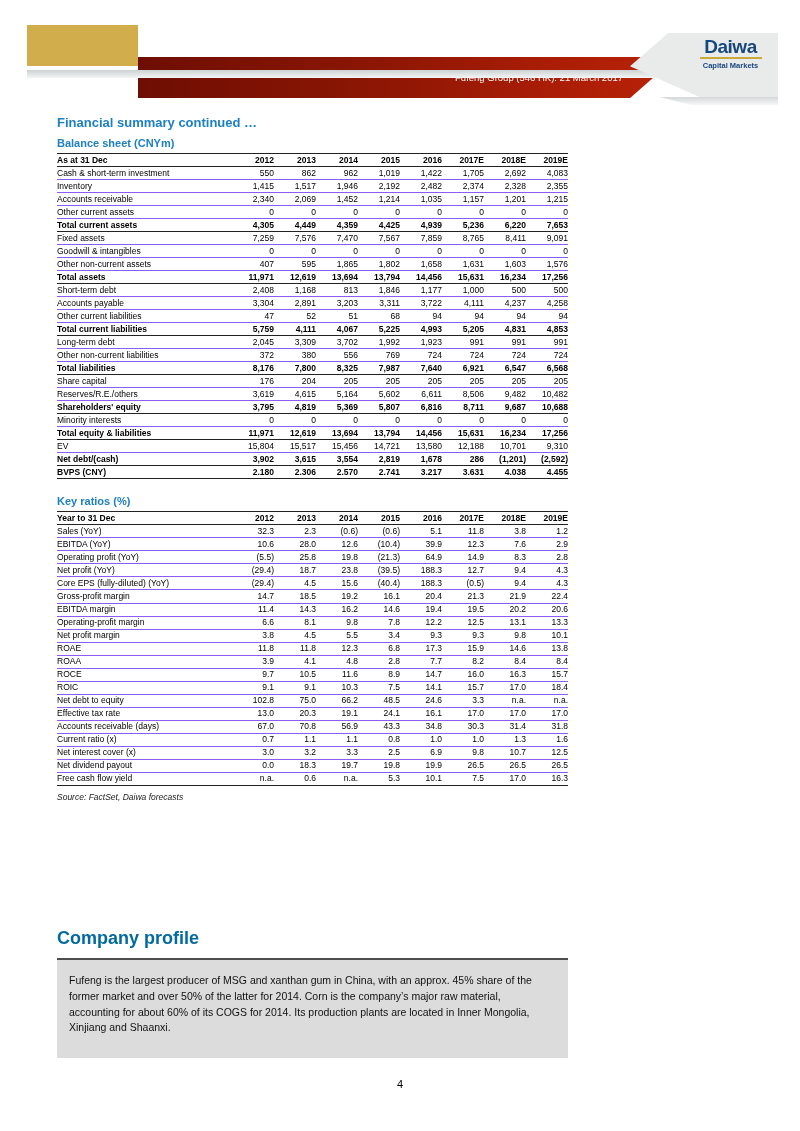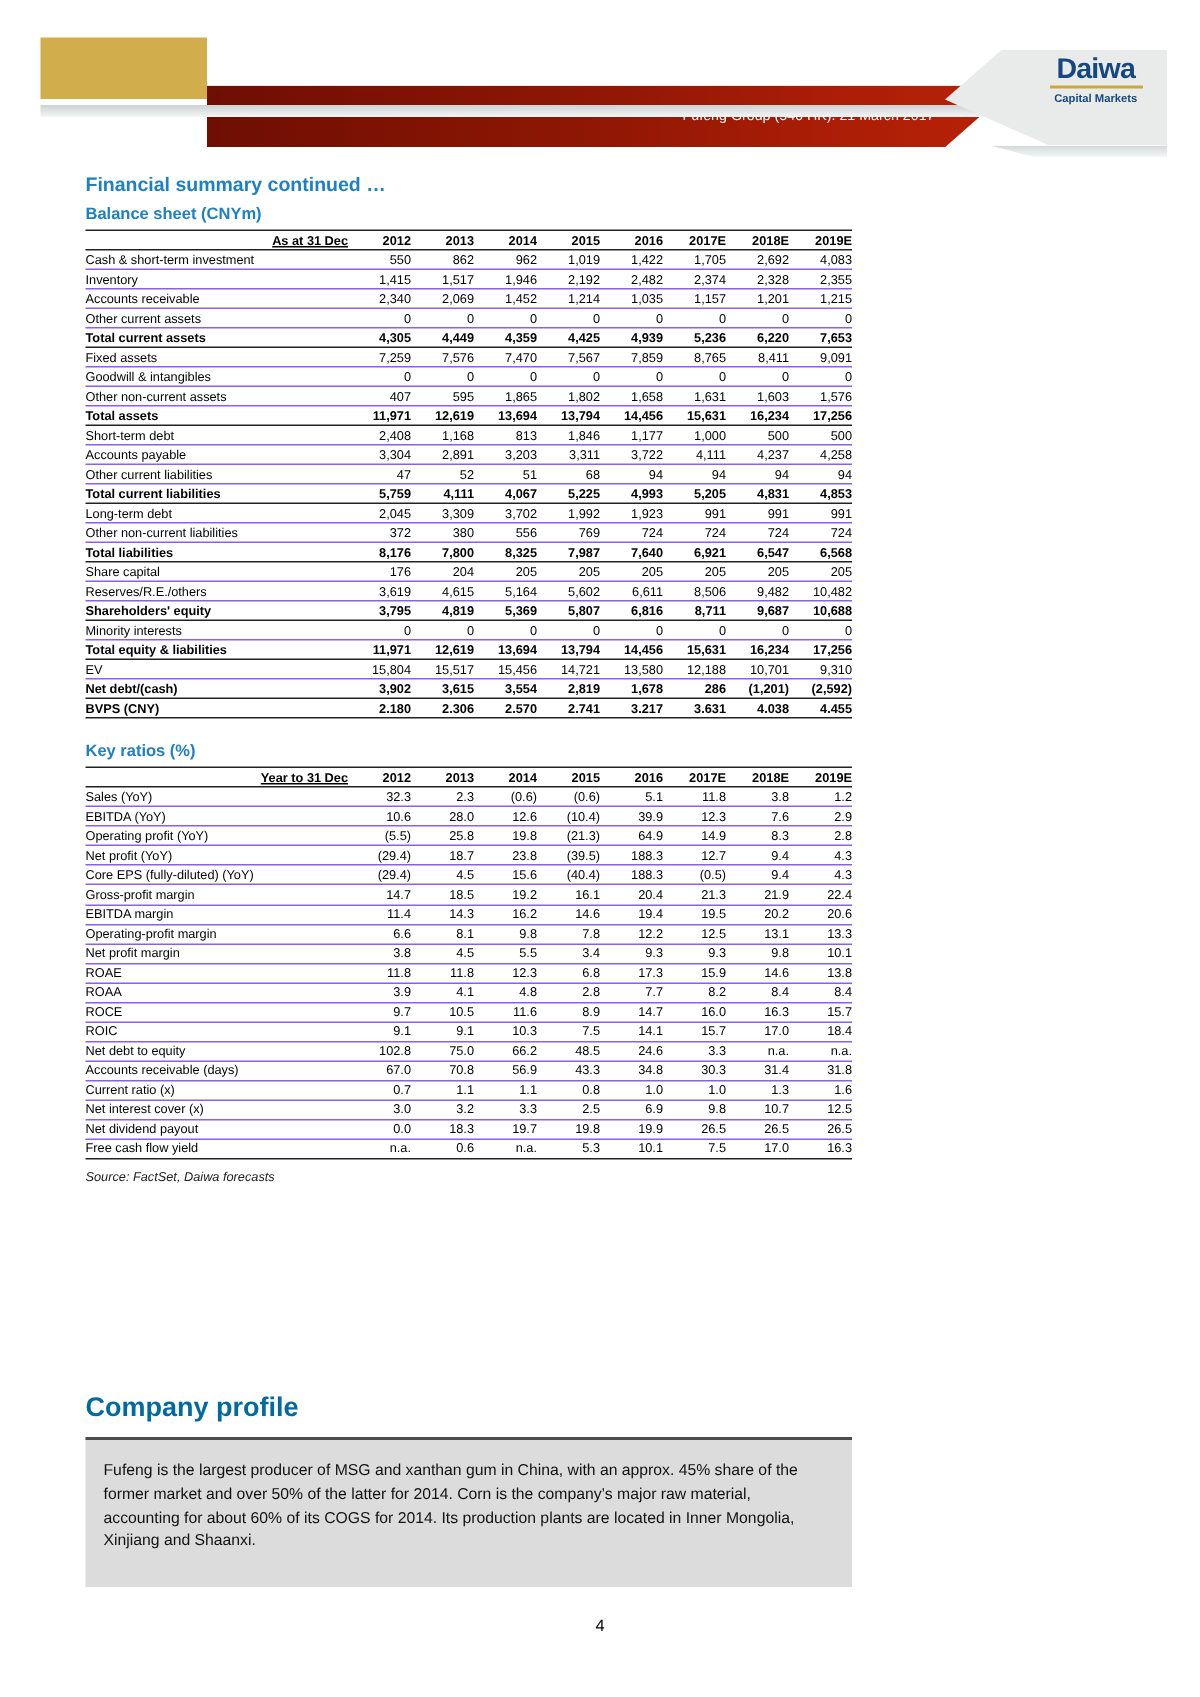--- a/index.html
+++ b/index.html
@@ -36,21 +36,21 @@
   .h-main { color:#1d80c3; font-size:13px; font-weight:bold; margin-bottom:7px; }
   .h-sec  { color:#1d80c3; font-size:11px; font-weight:bold; margin-bottom:4px; }
   .h-sec.spaced { margin-top:16px; }
 
   table.fin-table { width:100%; border-collapse:collapse; border-top:1.2px solid #222; }
   table.fin-table th, table.fin-table td {
     font-size:8.5px; line-height:1.05; padding:1.6px 0 1.5px 0; vertical-align:bottom;
     white-space:nowrap;
   }
   table.fin-table th { font-weight:bold; border-bottom:1.2px solid #222; text-align:right; }
-  table.fin-table th.lbl { text-align:right;text-decoration:underline; }
+  table.fin-table th.lbl { text-align:left; }
   table.fin-table td.num { text-align:right; width:42px; }
   table.fin-table td.lbl { text-align:left; }
   table.fin-table tbody tr { border-bottom:1px solid #8b5cf6; }
   table.fin-table tbody tr.bold { font-weight:bold; border-top:1.2px solid #222; border-bottom:1.2px solid #222; }
   table.fin-table tbody tr:last-child { border-bottom:1.4px solid #222; }
 
   .source-note { font-size:8.5px; font-style:italic; color:#222; margin-top:6px; }
 
   
   .profile { position:absolute; left:57px; top:928px; width:511px; }
@@ -528,20 +528,31 @@
           <td class="num">102.8</td>
           <td class="num">75.0</td>
           <td class="num">66.2</td>
           <td class="num">48.5</td>
           <td class="num">24.6</td>
           <td class="num">3.3</td>
           <td class="num">n.a.</td>
           <td class="num">n.a.</td>
         </tr>
         <tr>
+          <td class="lbl">Effective tax rate</td>
+          <td class="num">13.0</td>
+          <td class="num">20.3</td>
+          <td class="num">19.1</td>
+          <td class="num">24.1</td>
+          <td class="num">16.1</td>
+          <td class="num">17.0</td>
+          <td class="num">17.0</td>
+          <td class="num">17.0</td>
+        </tr>
+        <tr>
           <td class="lbl">Accounts receivable (days)</td>
           <td class="num">67.0</td>
           <td class="num">70.8</td>
           <td class="num">56.9</td>
           <td class="num">43.3</td>
           <td class="num">34.8</td>
           <td class="num">30.3</td>
           <td class="num">31.4</td>
           <td class="num">31.8</td>
         </tr>

